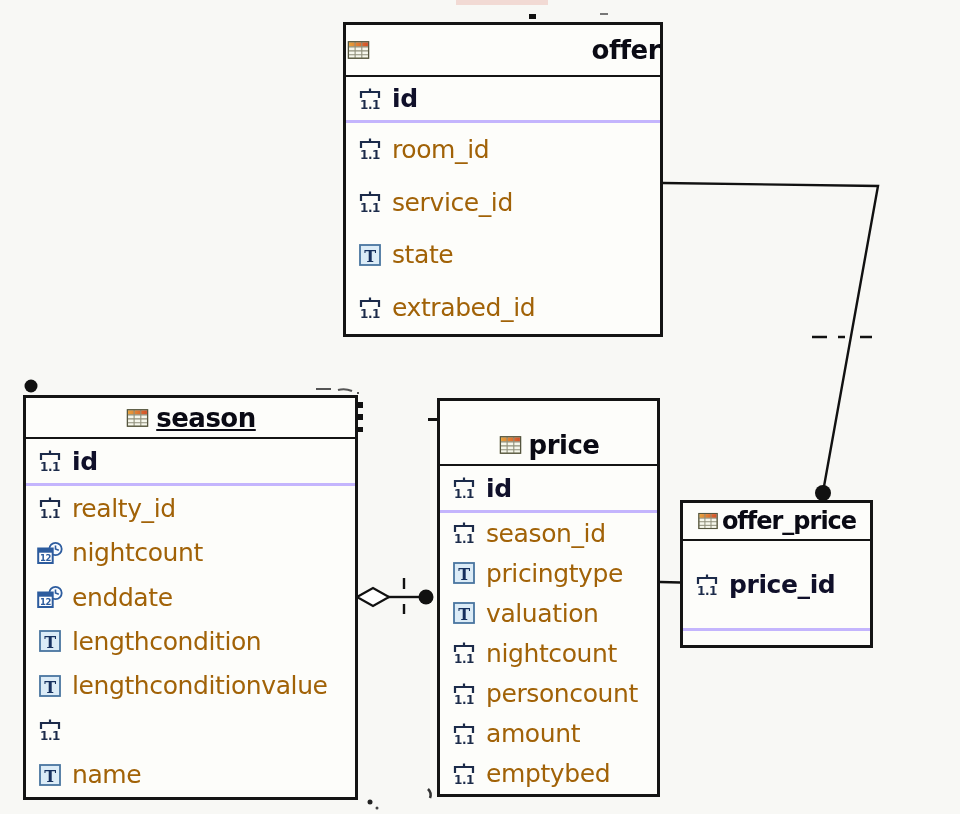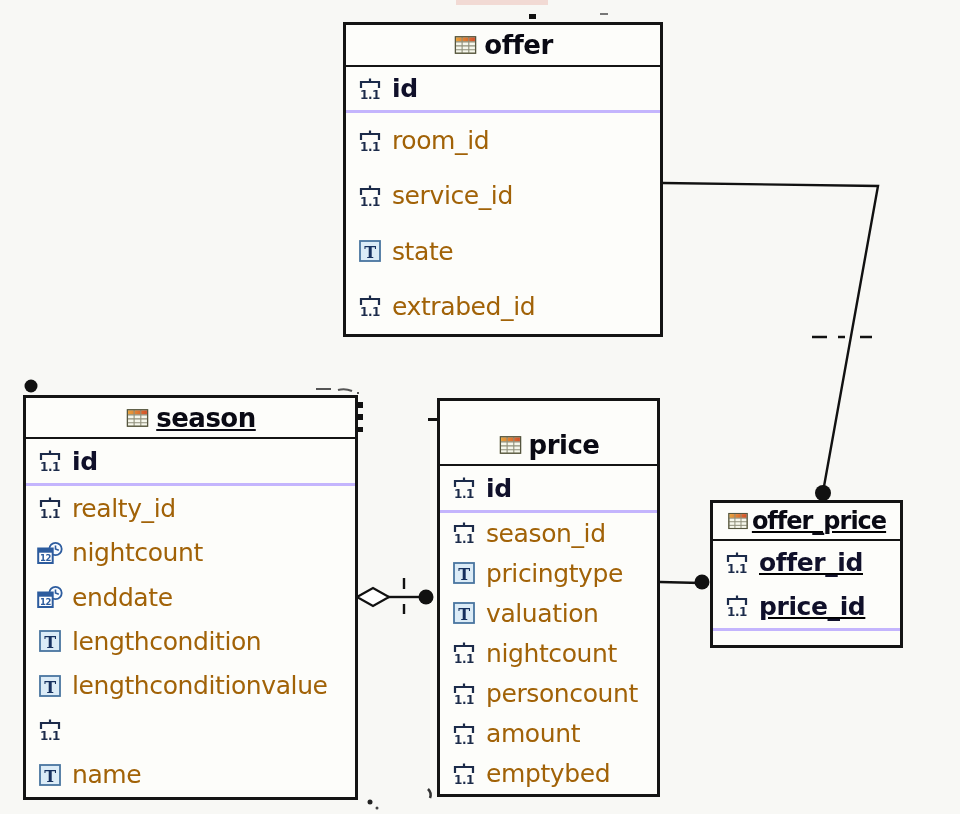--- a/index.html
+++ b/index.html
@@ -74,21 +74,21 @@
 
     <g>
       <line x1="388" y1="597" x2="420" y2="597" stroke="#111" stroke-width="2.4"></line>
       <polygon points="357,597 373,588 389,597 373,606" fill="#ffffff" stroke="#111" stroke-width="2.2"></polygon>
       <path d="M404 578 V589 M404 604 V614" stroke="#111" stroke-width="2.4" fill="none"></path>
       <circle cx="426" cy="597" r="7.5" fill="#111"></circle>
     </g>
   </svg>
 
   <div class="tbl" style="left:343px;top:22px;width:320px;height:315px;">
-    <div class="hdr" style="height:42px;">
+    <div class="hdr" style="height:52px;justify-content:space-between;">
       <svg class="ic">
           <use href="#ic-tbl"></use>
         </svg>
       <span>offer</span>
     </div>
     <div class="pksec" style="height:46px;">
       <div class="row pk">
         <svg class="ic">
             <use href="#ic-num"></use>
           </svg>
@@ -237,34 +237,28 @@
       </div>
       <div class="row">
         <svg class="ic">
             <use href="#ic-num"></use>
           </svg>
         <span>emptybed</span>
       </div>
     </div>
   </div>
 
-  <div class="tbl" style="left:710px;top:500px;width:193px;height:148px;text-decoration:underline;">
+  <div class="tbl" style="left:680px;top:500px;width:193px;height:148px;">
     <div class="hdr" style="height:38px;font-size:24px;letter-spacing:-1px;gap:3px;">
       <svg class="ic" style="width:22px;height:20px;">
           <use href="#ic-tbl"></use>
         </svg>
       <span>offer_price</span>
     </div>
     <div class="pksec" style="height:90px;">
-      <div class="row pk">
-        <svg class="ic">
-            <use href="#ic-num"></use>
-          </svg>
-        <span>offer_id</span>
-      </div>
       <div class="row pk">
         <svg class="ic">
             <use href="#ic-num"></use>
           </svg>
         <span>price_id</span>
       </div>
     </div>
     <div class="ftr"></div>
   </div>
 

